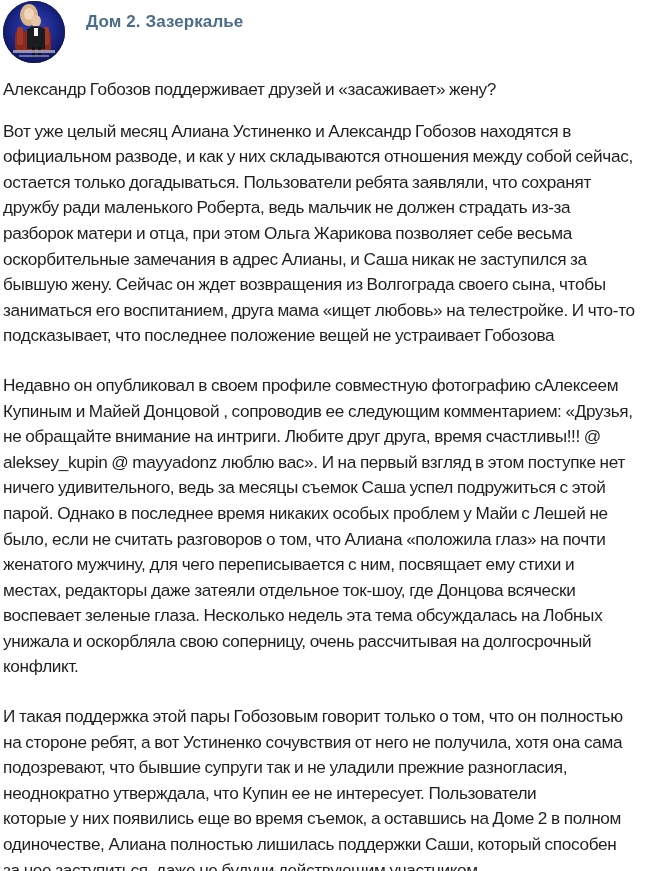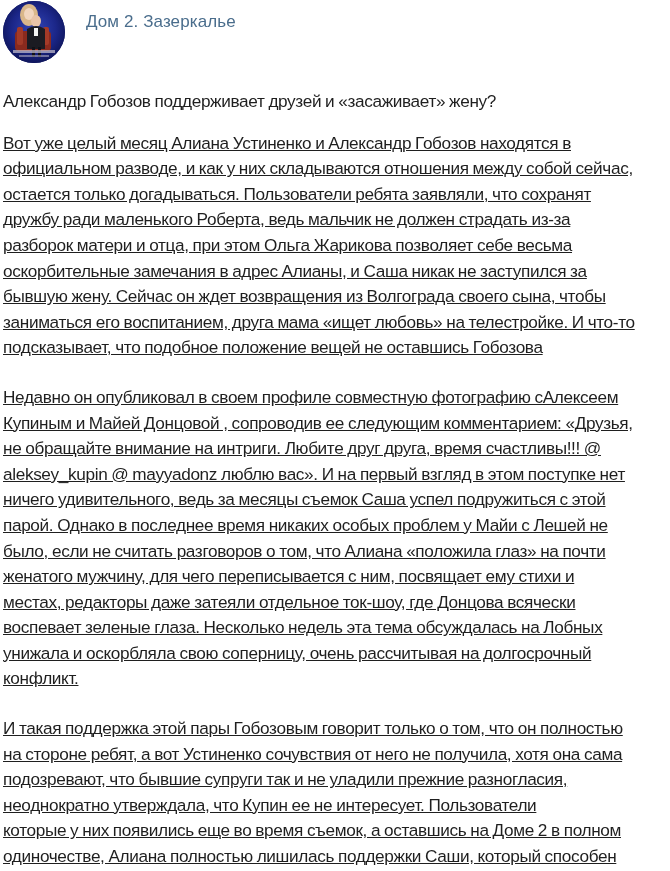--- a/index.html
+++ b/index.html
@@ -32,44 +32,43 @@
       overflow: hidden;
       background: radial-gradient(circle at 50% 45%, #2b3fa8 0%, #1a2480 45%, #0d1455 100%);
       cursor: pointer;
     }
     .avatar svg { display: block; }
     .group-name {
       position: absolute;
       left: 86px;
       top: 12px;
       font-size: 17px;
-      font-weight: normal;
+      font-weight: bold;
       color: #4a6d8c;
       letter-spacing: 0.1px;
       cursor: pointer;
     }
     .post-body {
       position: absolute;
       left: 3px;
       top: 77px;
       width: 664px;
       font-family: "Liberation Sans Narrow", "Liberation Sans", sans-serif;
       font-size: 17.2px;
       line-height: 25.6px;
       color: #1f1f1f;
       letter-spacing: -0.35px;
       word-spacing: -0.5px;
     }
     .headline {
-      margin: 12px 0 16px 0;
+      margin: 0 0 16px 0;
       white-space: nowrap;
     }
     .para {
       margin: 0 0 24px 0;
-      text-decoration: underline;
     }
     .line {
       display: block;
       white-space: nowrap;
     }
   </style>
 </head>
 <body>
 
 <div class="post-header">
@@ -109,21 +108,21 @@
 
   <div class="para">
     <span class="line">Вот уже целый месяц Алиана Устиненко и Александр Гобозов находятся в</span>
     <span class="line">официальном разводе, и как у них складываются отношения между собой сейчас,</span>
     <span class="line">остается только догадываться. Пользователи ребята заявляли, что сохранят</span>
     <span class="line">дружбу ради маленького Роберта, ведь мальчик не должен страдать из-за</span>
     <span class="line">разборок матери и отца, при этом Ольга Жарикова позволяет себе весьма</span>
     <span class="line">оскорбительные замечания в адрес Алианы, и Саша никак не заступился за</span>
     <span class="line">бывшую жену. Сейчас он ждет возвращения из Волгограда своего сына, чтобы</span>
     <span class="line">заниматься его воспитанием, друга мама «ищет любовь» на телестройке. И что-то</span>
-    <span class="line">подсказывает, что подобное положение вещей не оставшись Гобозова</span>
+    <span class="line">подсказывает, что последнее положение вещей не устраивает Гобозова</span>
   </div>
 
   <div class="para">
     <span class="line">Недавно он опубликовал в своем профиле совместную фотографию сАлексеем</span>
     <span class="line">Купиным и Майей Донцовой , сопроводив ее следующим комментарием: «Друзья,</span>
     <span class="line">не обращайте внимание на интриги. Любите друг друга, время счастливы!!! @</span>
     <span class="line">aleksey_kupin @ mayyadonz люблю вас». И на первый взгляд в этом поступке нет</span>
     <span class="line">ничего удивительного, ведь за месяцы съемок Саша успел подружиться с этой</span>
     <span class="line">парой. Однако в последнее время никаких особых проблем у Майи с Лешей не</span>
     <span class="line">было, если не считать разговоров о том, что Алиана «положила глаз» на почти</span>

